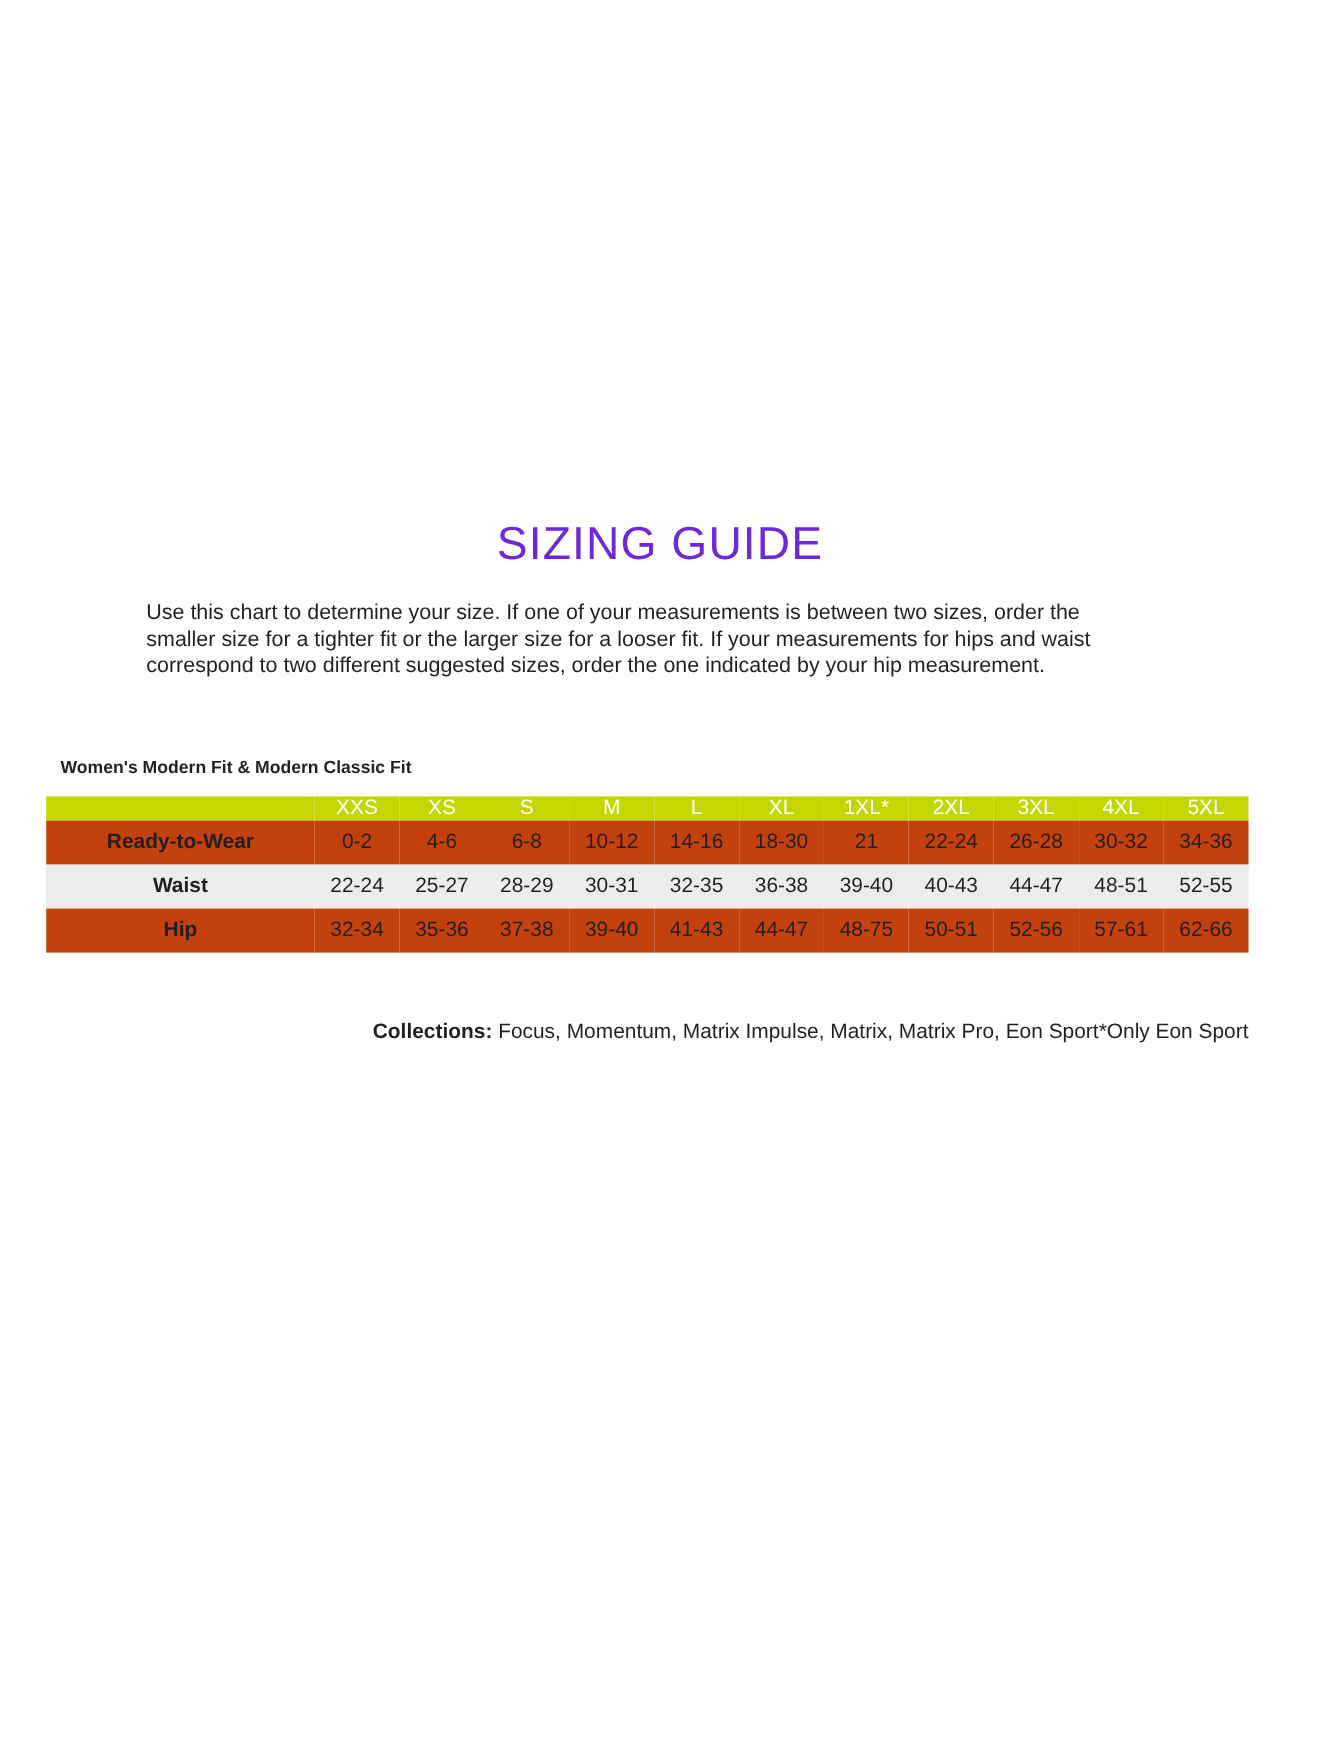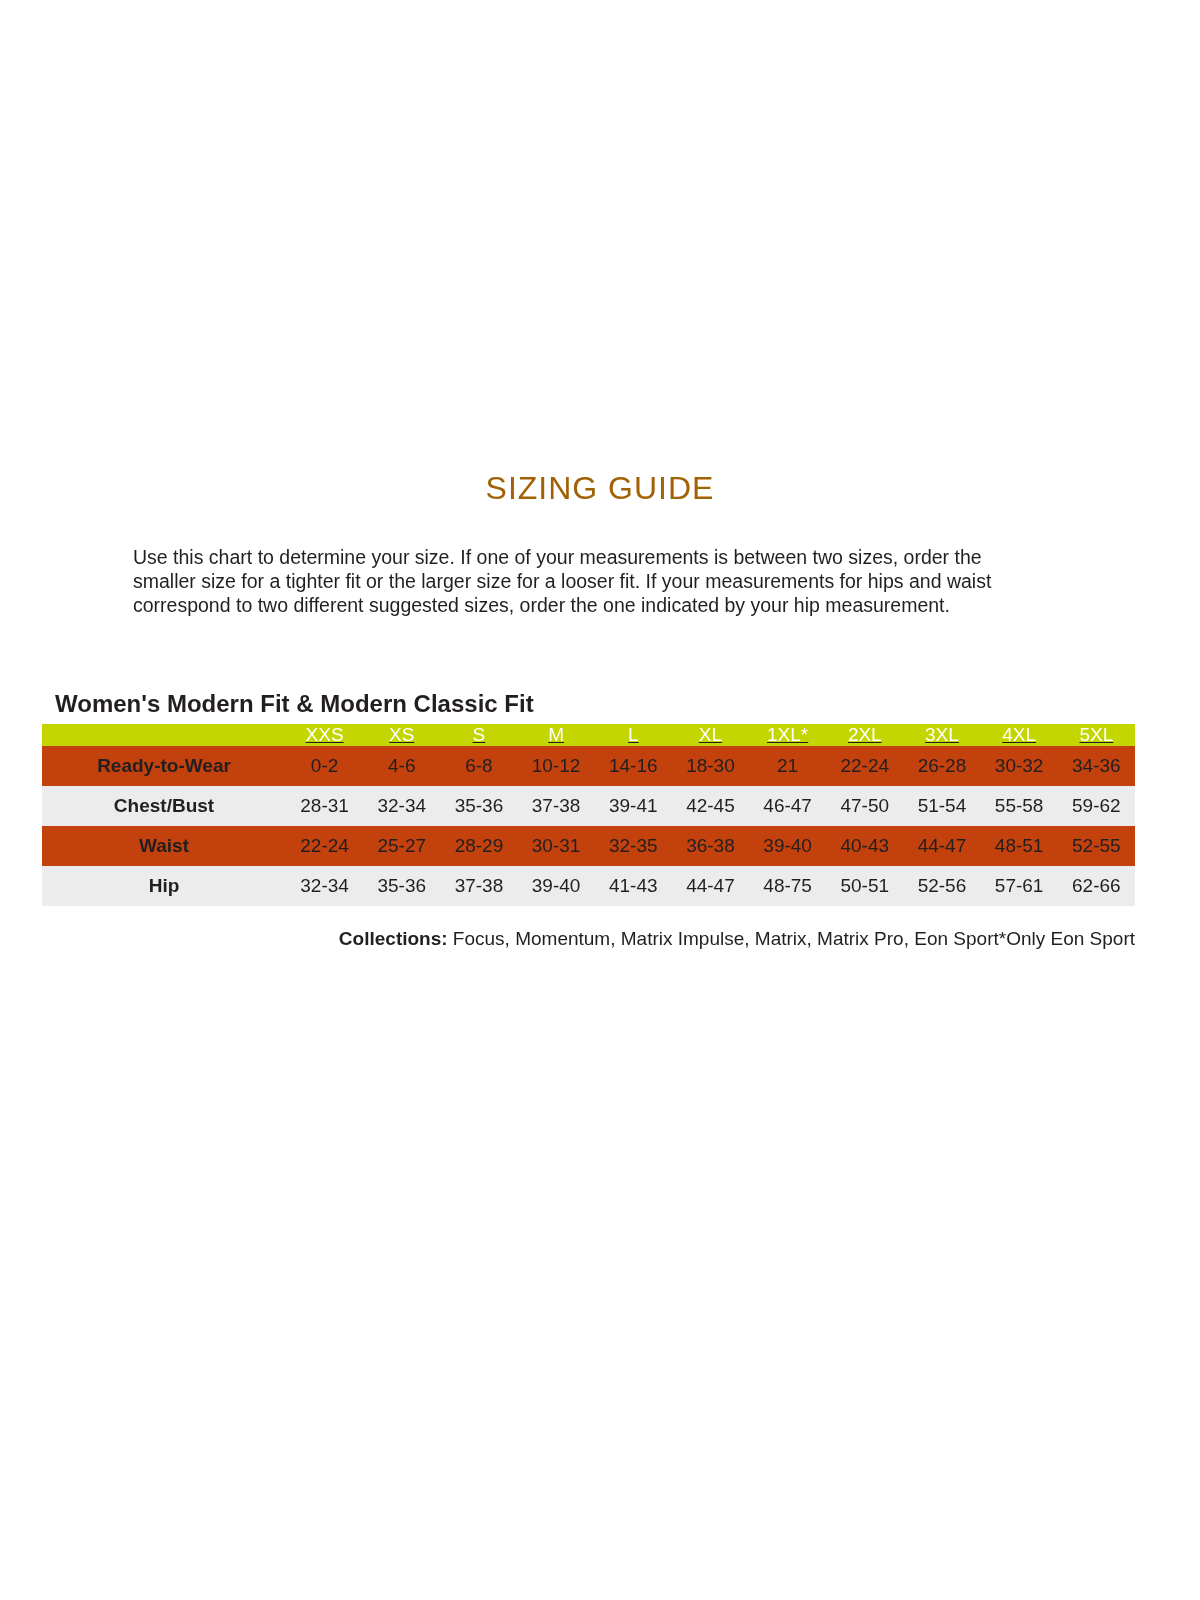--- a/index.html
+++ b/index.html
@@ -16,59 +16,59 @@
     height: 1600px;
     overflow: hidden;
     background: #ffffff;
   }
   .title {
     position: absolute;
     top: 470px;
     left: 0;
     width: 100%;
     text-align: center;
-    font-size: 32px;
+    font-size: 42px;
     font-weight: 500;
     letter-spacing: 1px;
-    color: #a16207;
+    color: #6d28d9;
   }
   .intro {
     position: absolute;
     top: 545px;
     left: 133px;
     width: 916px;
     font-size: 19.5px;
     line-height: 24px;
     color: #231f20;
   }
   .section-heading {
     position: absolute;
     top: 690px;
     left: 55px;
-    font-size: 24px;
+    font-size: 16px;
     font-weight: 700;
     color: #231f20;
   }
   .size-table {
     position: absolute;
     top: 724px;
     left: 42px;
     width: 1093px;
     border-collapse: collapse;
     table-layout: fixed;
   }
   .size-table col.label-col { width: 244px; }
   .size-table th, .size-table td {
     text-align: center;
     vertical-align: middle;
     font-size: 19px;
     padding: 0;
     border: none;
   }
-  .size-table thead tr { height: 15px; text-decoration: underline; }
+  .size-table thead tr { height: 15px; }
   .size-table thead th {
     background: #c3d600;
     color: #ffffff;
     font-weight: 400;
     font-size: 19px;
   }
   .size-table tbody tr { height: 40px; background: #c2410c; }
   .size-table tbody tr:nth-child(even) { background: #ececec; }
   .size-table tbody th { font-weight: 700; font-size: 19px; }
   .size-table tbody td { font-weight: 400; }
@@ -136,34 +136,20 @@
         <td>10-12</td>
         <td>14-16</td>
         <td>18-30</td>
         <td>21</td>
         <td>22-24</td>
         <td>26-28</td>
         <td>30-32</td>
         <td>34-36</td>
       </tr>
       <tr>
-        <th>Chest/Bust</th>
-        <td>28-31</td>
-        <td>32-34</td>
-        <td>35-36</td>
-        <td>37-38</td>
-        <td>39-41</td>
-        <td>42-45</td>
-        <td>46-47</td>
-        <td>47-50</td>
-        <td>51-54</td>
-        <td>55-58</td>
-        <td>59-62</td>
-      </tr>
-      <tr>
         <th>Waist</th>
         <td>22-24</td>
         <td>25-27</td>
         <td>28-29</td>
         <td>30-31</td>
         <td>32-35</td>
         <td>36-38</td>
         <td>39-40</td>
         <td>40-43</td>
         <td>44-47</td>

